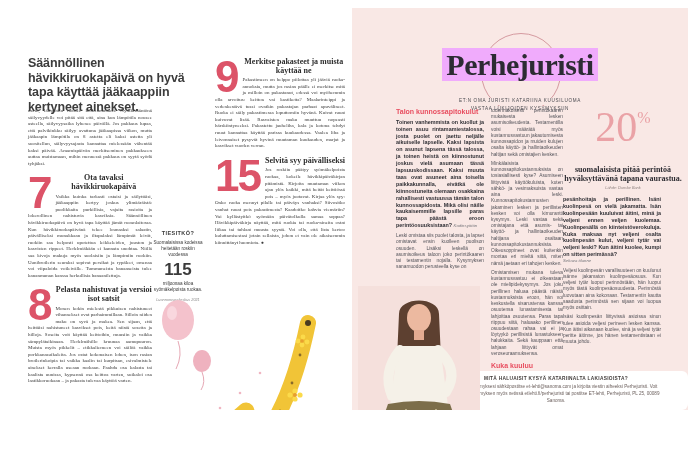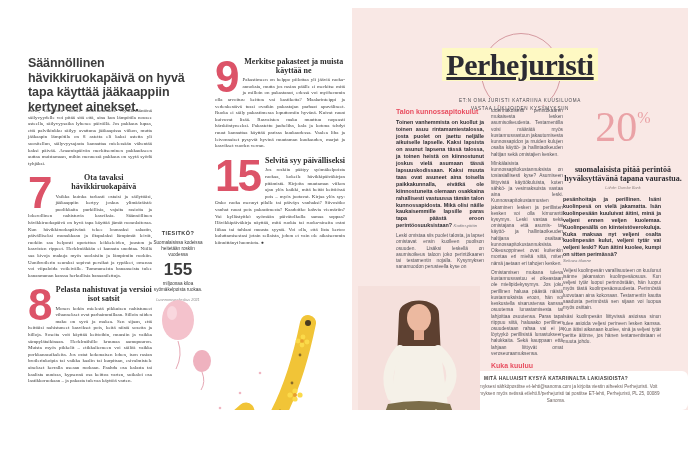--- a/index.html
+++ b/index.html
@@ -38,21 +38,21 @@
 
   .pagefoot { position:absolute; top:425px; font-size:5px; color:#4a4a4a; }
   .pagefoot.left { left:16px; }
   .pagefoot.right { left:596px; width:92px; text-align:right; }
   .pf-num { font-weight:bold; color:#222; }
   .pf-brand { font-weight:bold; }
 
   
   .title-ring { position:absolute; left:481px; top:33px; width:80px; height:80px; border:1px solid #d59aa0; border-radius:50%; }
   .rp-title { position:absolute; left:352px; top:50px; width:336px; text-align:center; }
-  .rp-title span { font:bold 30px/1 "Liberation Serif", serif; color:#2c2b33; background:#fef9c3; padding:0 4px; letter-spacing:-0.5px;text-decoration:underline; }
+  .rp-title span { font:bold 30px/1 "Liberation Serif", serif; color:#2c2b33; background:#f0abfc; padding:0 4px; letter-spacing:-0.5px; }
   .rp-sub { position:absolute; left:352px; top:88px; width:336px; text-align:center; color:#4a4a50; }
   .rp-sub div { font:400 4.6px/1.5 "Liberation Sans", sans-serif; letter-spacing:0.7px; background:#f9e8e5; display:inline-block; padding:0 3px; }
   .rp-sub .l2 { display:block; }
   .rp-sub .l2 span { background:#f9e8e5; padding:0 3px; }
 
   .rp-col { position:absolute; text-align:justify; color:#4a4a50; }
   .colA { left:396px; top:108px; width:88px; }
   .colB { left:491px; top:108px; width:72px; }
   .colC { left:563px; top:196px; width:98px; }
   .q-head { font:bold 7px/1.1 "Liberation Sans", sans-serif; color:#e84e60; text-align:left; margin-bottom:3px; }
@@ -110,21 +110,21 @@
     <div class="tip">
       <div class="tip-num">15</div>
       <div class="tip-title">Selvitä syy päivälliseksi</div>
       <div class="tip-body"><span>Jos roskiin päätyy syömäkelpoista ruokaa, kokeile hävikkipäiväkirjan pitämistä. Kirjoita muutaman viikon ajan ylös kaikki, mitä heität keittiössä pois – myös juotavat. Kirjaa ylös syy: Onko ruoka mennyt pilalle tai päiväys vanhaksi? Siivositko vanhat ruuat pois pakastimesta? Kaadoitko kahvia viemäriin? Vai kyllästyitkö syömään päivätolkulla samaa soppaa? Hävikkipäiväkirja näyttää, mitä ruokia tai ruoka-aineita ostat liikaa tai tuhlaat muusta syystä. Voi olla, että lista kertoo kuluttamisestasi jotain sellaista, johon et vain ole aikaisemmin kiinnittänyt huomiota.</span> <span class="endmark">●</span></div>
     </div>
   </div>
 
   <div class="factbox">
     <div class="fb-head">TIESITKÖ?</div>
     <div class="fb-lead">Suomalaisissa kodeissa heitetään roskiin vuodessa</div>
-    <div class="fb-num">155</div>
+    <div class="fb-num">115</div>
     <div class="fb-tail">miljoonaa kiloa syömäkelpoista ruokaa.</div>
     <div class="fb-src">Luonnonvarakeskus 2021</div>
   </div>
 
   <svg class="banana-art" width="212" height="165" viewBox="0 0 212 165">
     <path d="M38,58 q5,14 -2,28" stroke="#e6a8b5" stroke-width="1" fill="none"></path>
     <ellipse cx="38" cy="37" rx="16" ry="20" fill="#f4c2cc"></ellipse>
     <ellipse cx="32" cy="30" rx="5" ry="7" fill="#f9d7de"></ellipse>
     <path d="M62,89 q4,10 -1,18" stroke="#e6a8b5" stroke-width="1" fill="none"></path>
     <ellipse cx="62" cy="78" rx="9" ry="11" fill="#efb2bf"></ellipse>

